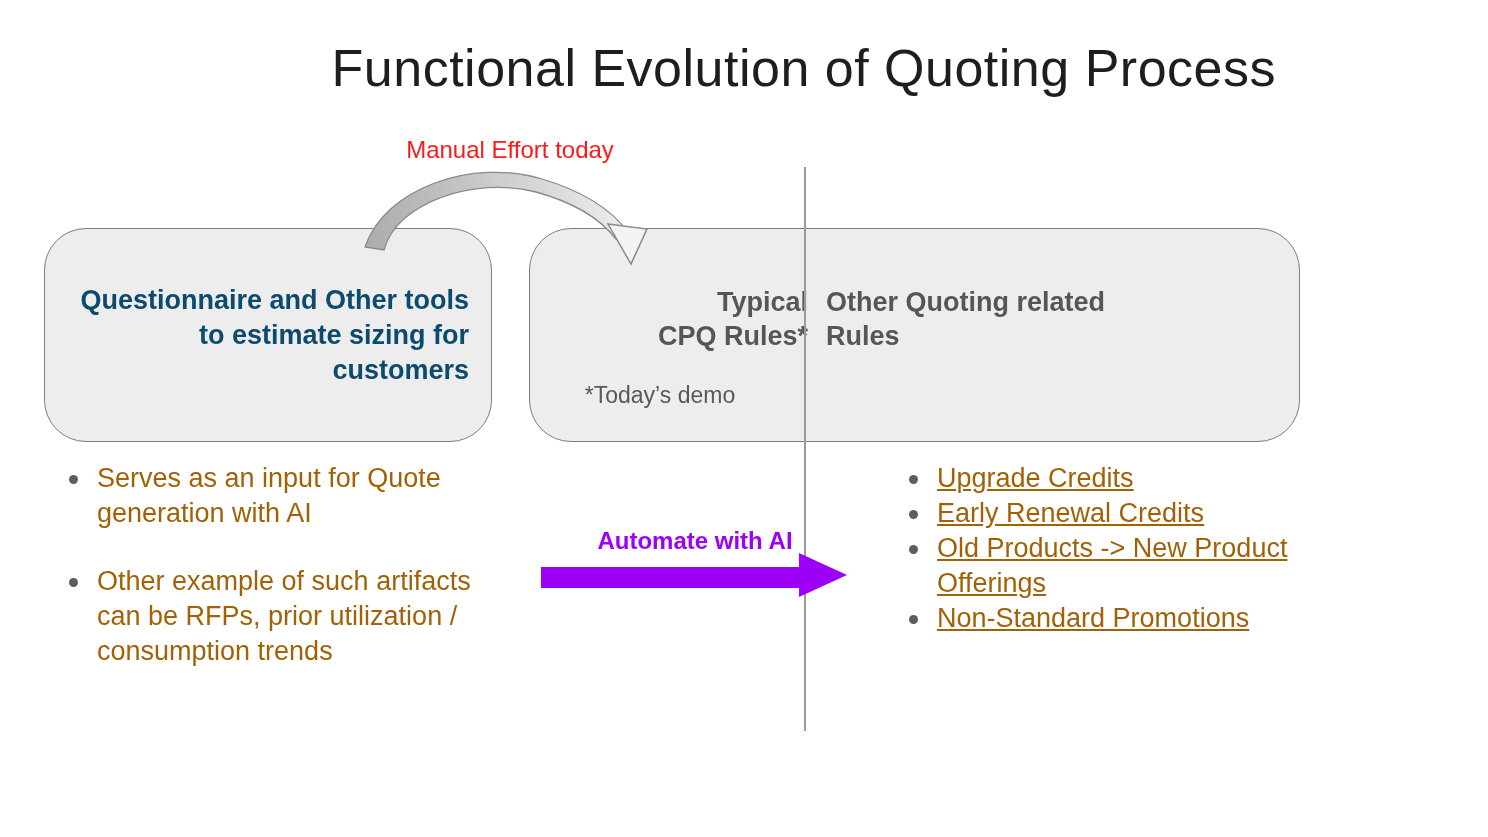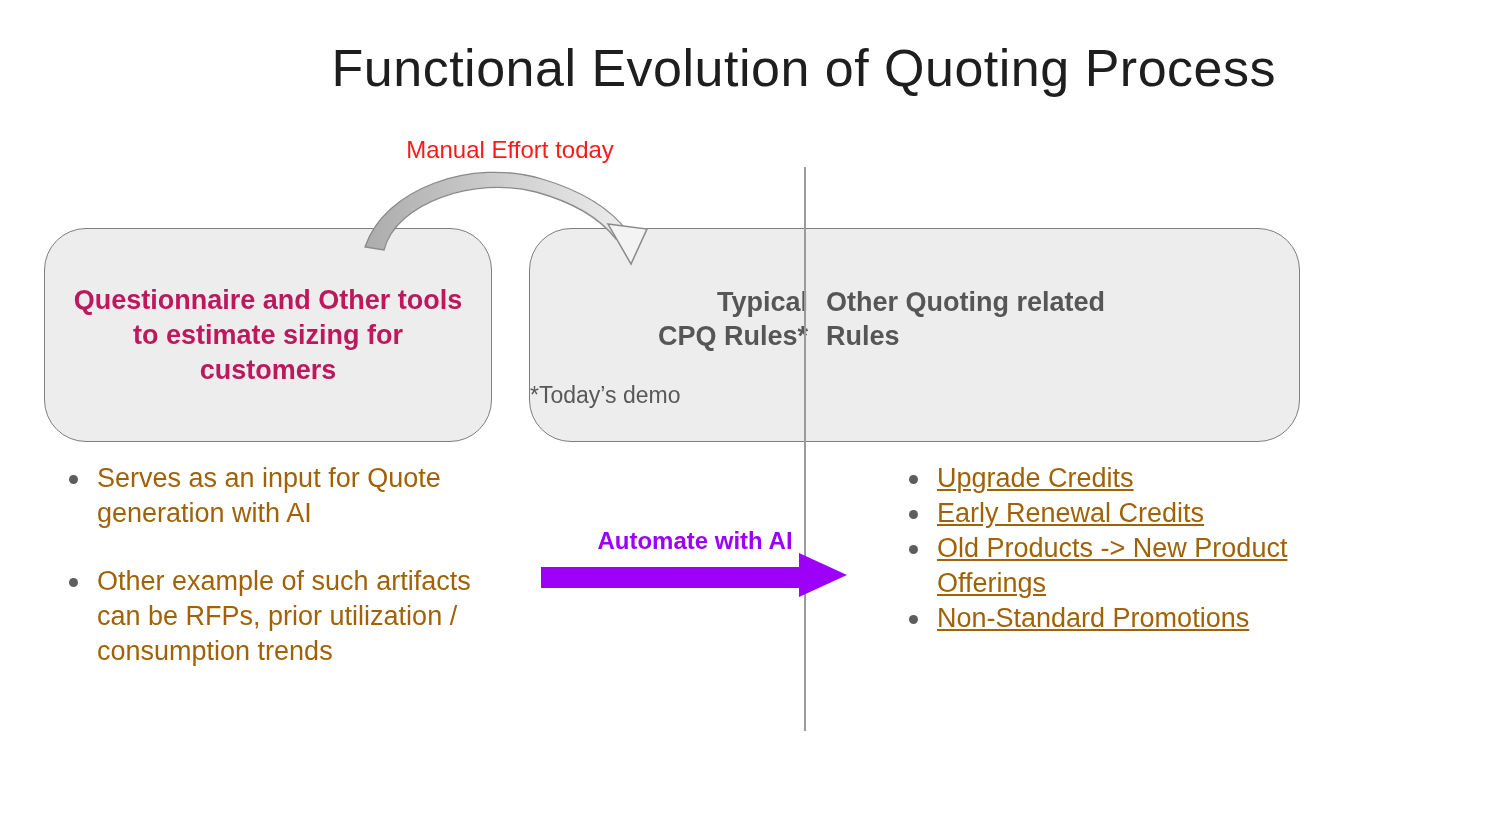--- a/index.html
+++ b/index.html
@@ -65,22 +65,22 @@
     width: 448px;
     display: flex;
     align-items: center;
     justify-content: center;
     padding: 0 22px;
   }
   .box-left-text {
     font-size: 27px;
     font-weight: 700;
     line-height: 35px;
-    color: #be185d;
-    text-align: center;
+    color: #0c4a6e;
+    text-align: right;
   }
   .box-right {
     left: 529px;
     width: 771px;
   }
   .col1-heading {
     position: absolute;
     top: 56px;
     left: 16px;
     width: 262px;
@@ -88,21 +88,21 @@
     font-size: 27px;
     font-weight: 700;
     line-height: 34px;
     color: #565656;
   }
   .col1-note {
     position: absolute;
     top: 153px;
     left: 0;
     width: 260px;
-    text-align: left;
+    text-align: center;
     font-size: 23px;
     font-weight: 400;
     color: #585858;
   }
   .col2-heading {
     position: absolute;
     top: 56px;
     left: 296px;
     width: 355px;
     text-align: left;

